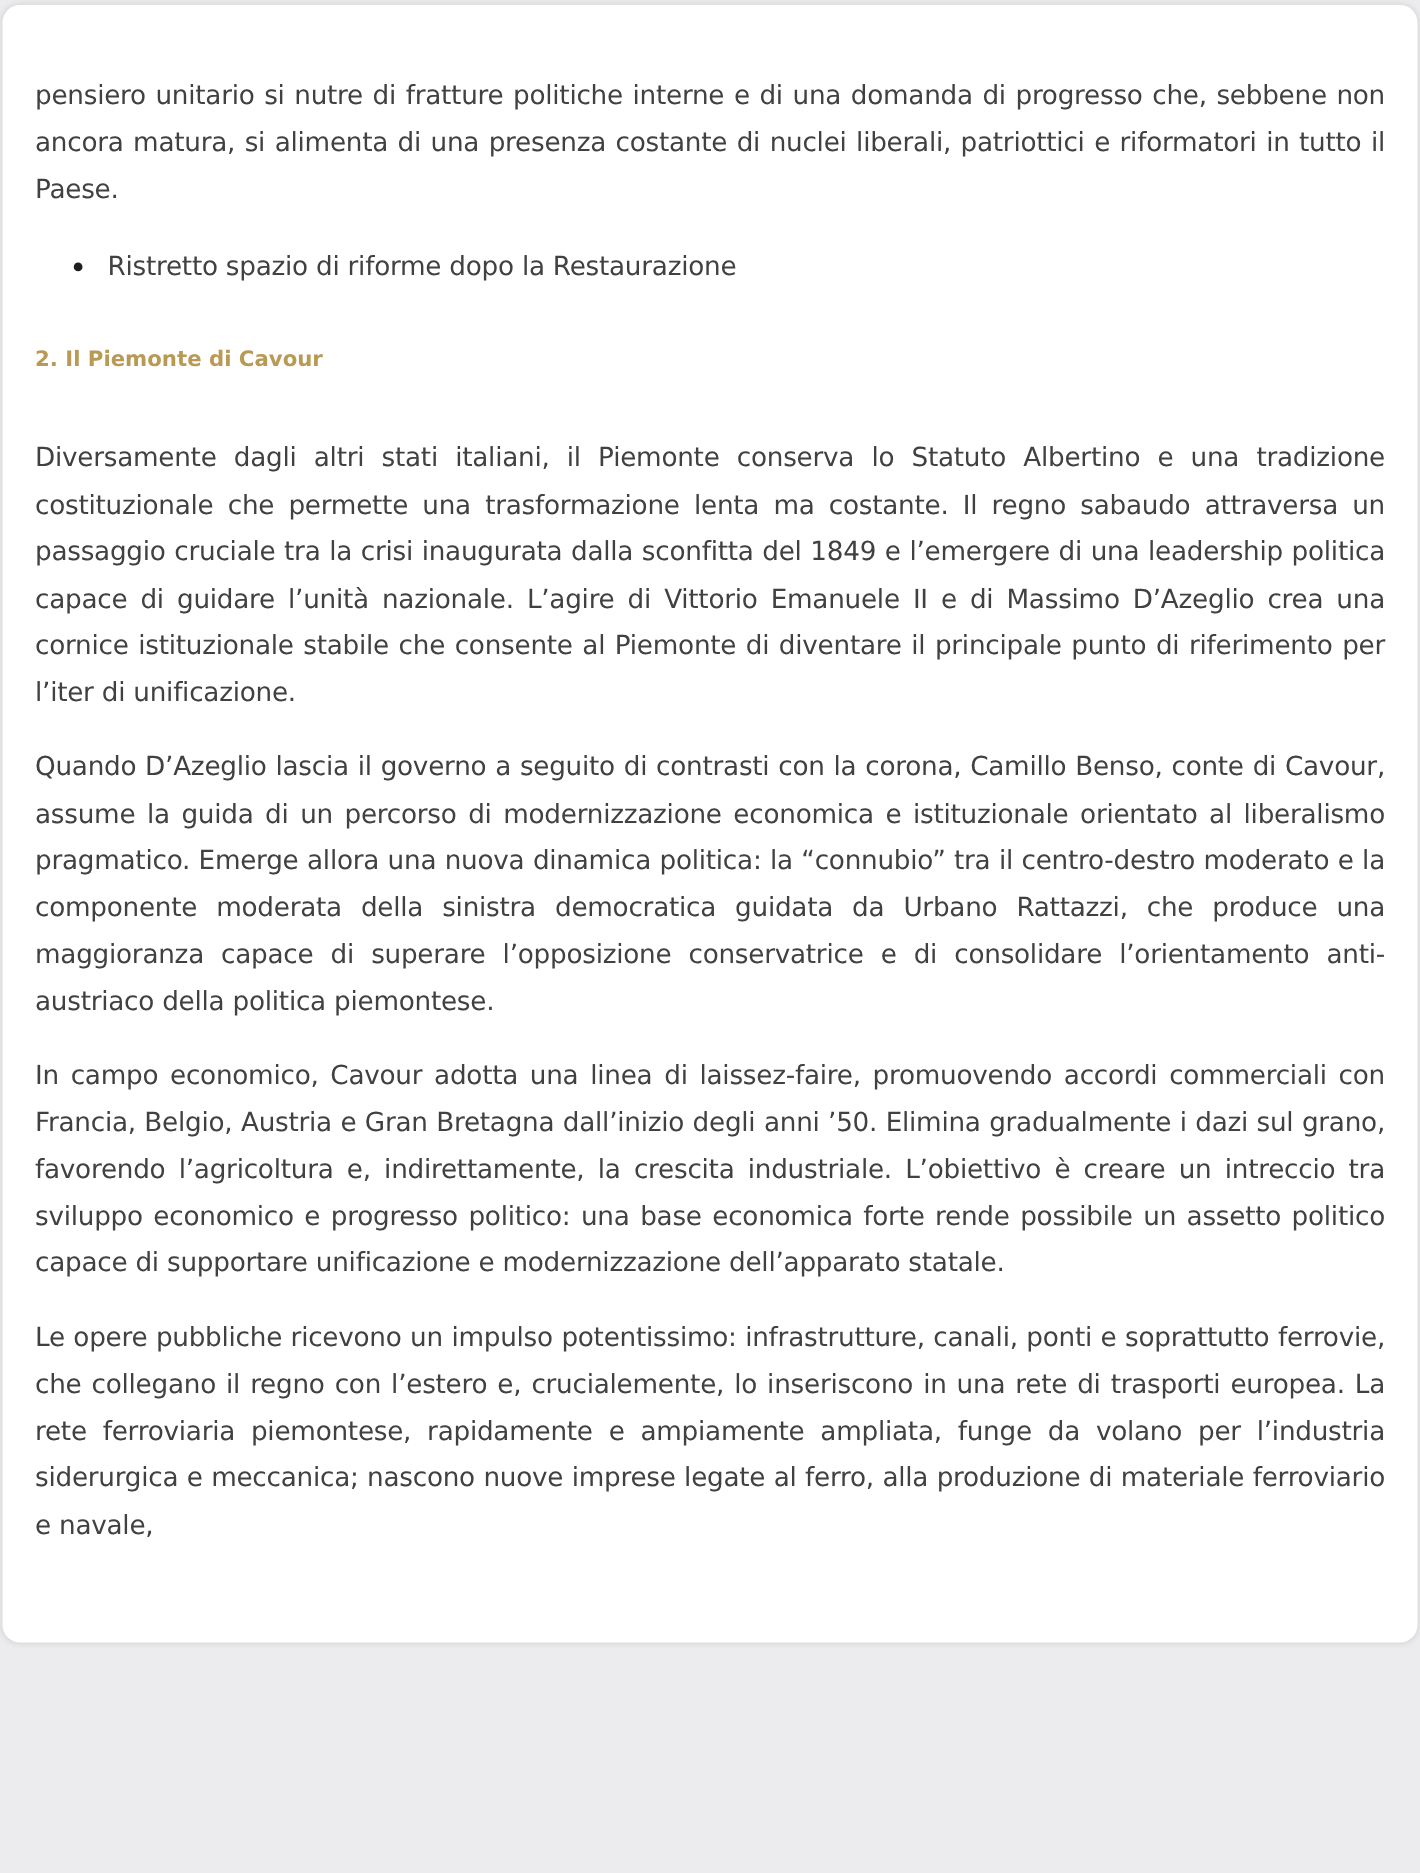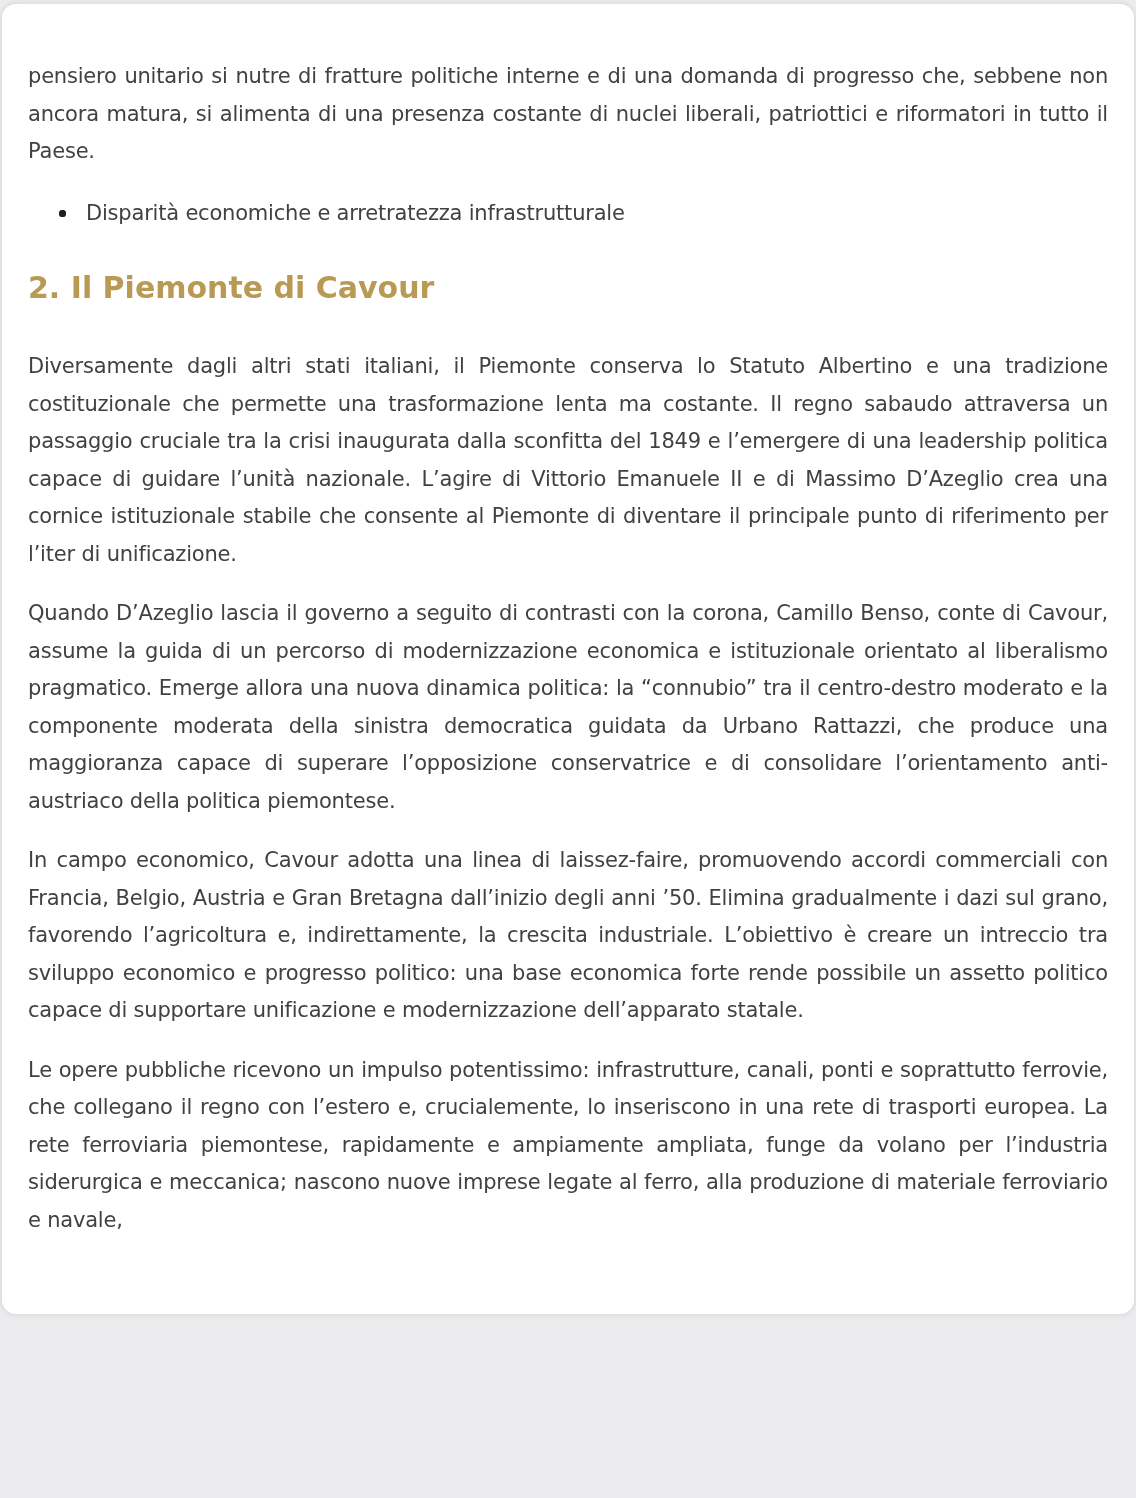--- a/index.html
+++ b/index.html
@@ -59,42 +59,39 @@
     position: absolute;
     left: 31px;
     top: 15px;
     width: 7px;
     height: 7px;
     border-radius: 50%;
     background: #1f1f1f;
   }
   h2.section-heading {
     margin: 0 0 40px 0;
-    font-size: 30px;
+    font-size: 17px;
     line-height: 40px;
     font-weight: 700;
     color: var(--accent, #b89a55);
     letter-spacing: 0;
   }
 </style>
 </head>
 <body>
 
 <div class="page">
   <div class="card">
 
     <p class="body-text intro">pensiero unitario si nutre di fratture politiche interne e di una domanda di progresso che, sebbene non ancora matura, si alimenta di una presenza costante di nuclei liberali, patriottici e riformatori in tutto il Paese.</p>
 
     <ul class="bullet-list">
       <li>
         <span class="dot"></span>
-      </li>
-      <li>
-        <span class="dot"></span>
-        <span>Disparità economiche e arretratezza infrastrutturale</span>
+        <span>Ristretto spazio di riforme dopo la Restaurazione</span>
       </li>
     </ul>
 
     <h2 class="section-heading">2. Il Piemonte di Cavour</h2>
 
     <p class="body-text">Diversamente dagli altri stati italiani, il Piemonte conserva lo Statuto Albertino e una tradizione costituzionale che permette una trasformazione lenta ma costante. Il regno sabaudo attraversa un passaggio cruciale tra la crisi inaugurata dalla sconfitta del 1849 e l’emergere di una leadership politica capace di guidare l’unità nazionale. L’agire di Vittorio Emanuele II e di Massimo D’Azeglio crea una cornice istituzionale stabile che consente al Piemonte di diventare il principale punto di riferimento per l’iter di unificazione.</p>
 
     <p class="body-text">Quando D’Azeglio lascia il governo a seguito di contrasti con la corona, Camillo Benso, conte di Cavour, assume la guida di un percorso di modernizzazione economica e istituzionale orientato al liberalismo pragmatico. Emerge allora una nuova dinamica politica: la “connubio” tra il centro-destro moderato e la componente moderata della sinistra democratica guidata da Urbano Rattazzi, che produce una maggioranza capace di superare l’opposizione conservatrice e di consolidare l’orientamento anti-austriaco della politica piemontese.</p>
 
     <p class="body-text">In campo economico, Cavour adotta una linea di laissez-faire, promuovendo accordi commerciali con Francia, Belgio, Austria e Gran Bretagna dall’inizio degli anni ’50. Elimina gradualmente i dazi sul grano, favorendo l’agricoltura e, indirettamente, la crescita industriale. L’obiettivo è creare un intreccio tra sviluppo economico e progresso politico: una base economica forte rende possibile un assetto politico capace di supportare unificazione e modernizzazione dell’apparato statale.</p>

